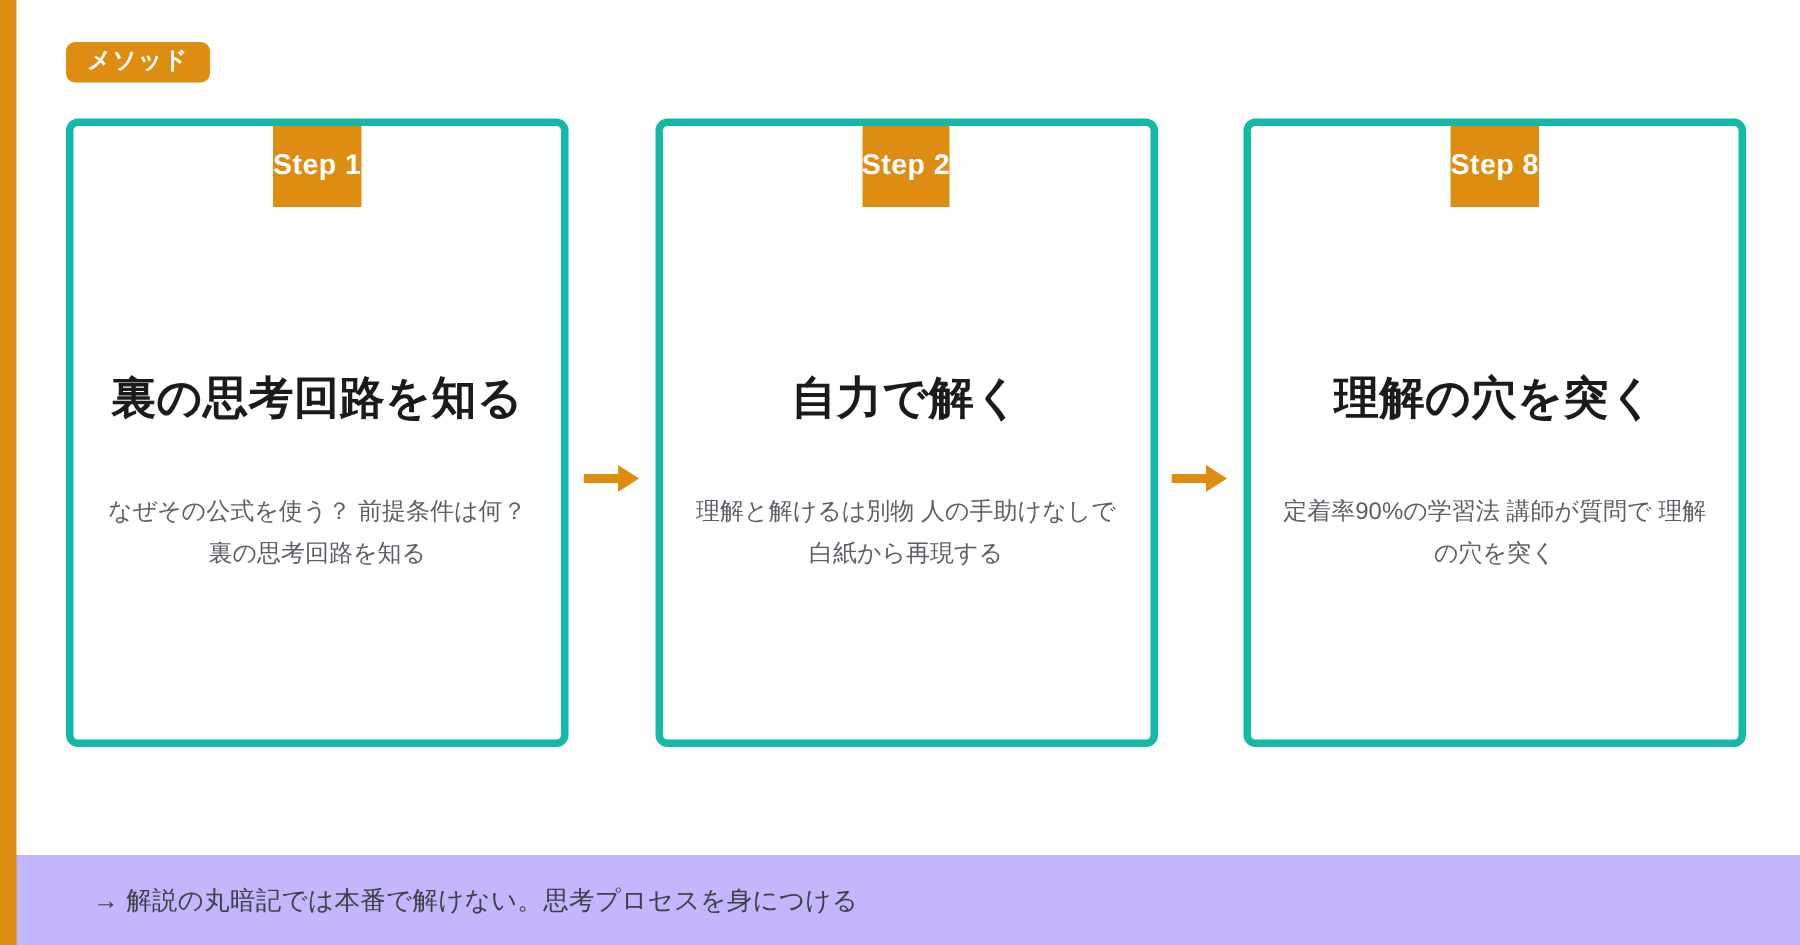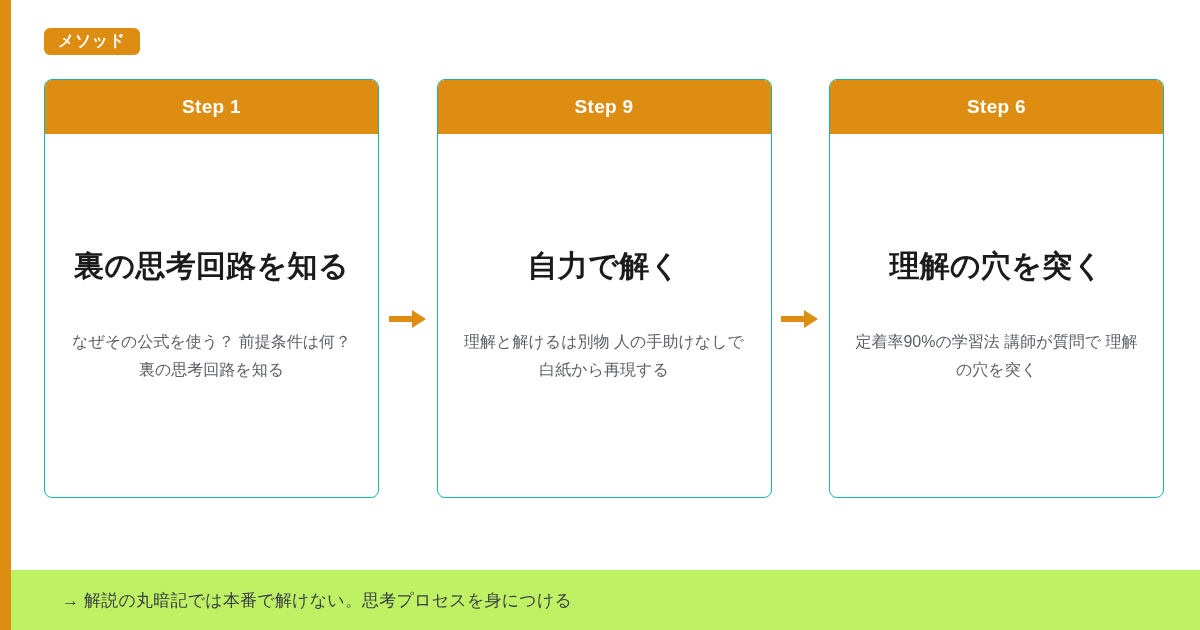--- a/index.html
+++ b/index.html
@@ -72,25 +72,26 @@
     display: flex;
     align-items: stretch;
     flex: 0 0 auto;
     height: 419px;
   }
 
   .card {
     width: 335px;
     flex: 0 0 335px;
     background: #ffffff;
-    border: 1px solid #14b8a6;
+    border: 5px solid #14b8a6;
     border-radius: 8px;
     display: flex;
     flex-direction: column;
     overflow: hidden;
+    align-items: center;
   }
 
   .card-header {
     background: #dd8d11;
     color: #ffffff;
     font-size: 19px;
     font-weight: bold;
     text-align: center;
     height: 54px;
     line-height: 54px;
@@ -133,21 +134,21 @@
     justify-content: center;
     position: relative;
     top: 30px;
   }
 
   .connector svg { display: block; }
 
   
   .footer {
     margin-top: auto;
-    background: #bef264;
+    background: #c4b5fd;
     height: 60px;
     display: flex;
     align-items: center;
     padding-left: 62px;
   }
 
   .footer-text {
     font-size: 17px;
     color: #3d4046;
     letter-spacing: 0.2px;
@@ -176,37 +177,37 @@
 
     <div class="connector">
       <span>
         <svg width="38" height="22" viewBox="0 0 38 22" aria-hidden="true">
           <path d="M0 8 H23 V2 L37 11 L23 20 V14 H0 Z" fill="#dd8d11"></path>
         </svg>
       </span>
     </div>
 
     <div class="card">
-      <div class="card-header">Step 9</div>
+      <div class="card-header">Step 2</div>
       <div class="card-body">
         <div class="card-heading">自力で解く</div>
         <div class="card-desc">理解と解けるは別物 人の手助けなしで 白紙から再現する</div>
       </div>
     </div>
 
     <div class="connector">
       <span>
         <svg width="38" height="22" viewBox="0 0 38 22" aria-hidden="true">
           <path d="M0 8 H23 V2 L37 11 L23 20 V14 H0 Z" fill="#dd8d11"></path>
         </svg>
       </span>
     </div>
 
     <div class="card">
-      <div class="card-header">Step 6</div>
+      <div class="card-header">Step 8</div>
       <div class="card-body">
         <div class="card-heading">理解の穴を突く</div>
         <div class="card-desc">定着率90%の学習法 講師が質問で 理解の穴を突く</div>
       </div>
     </div>
 
   </div>
 
   <div class="footer">
     <div class="footer-text">→ 解説の丸暗記では本番で解けない。思考プロセスを身につける</div>

